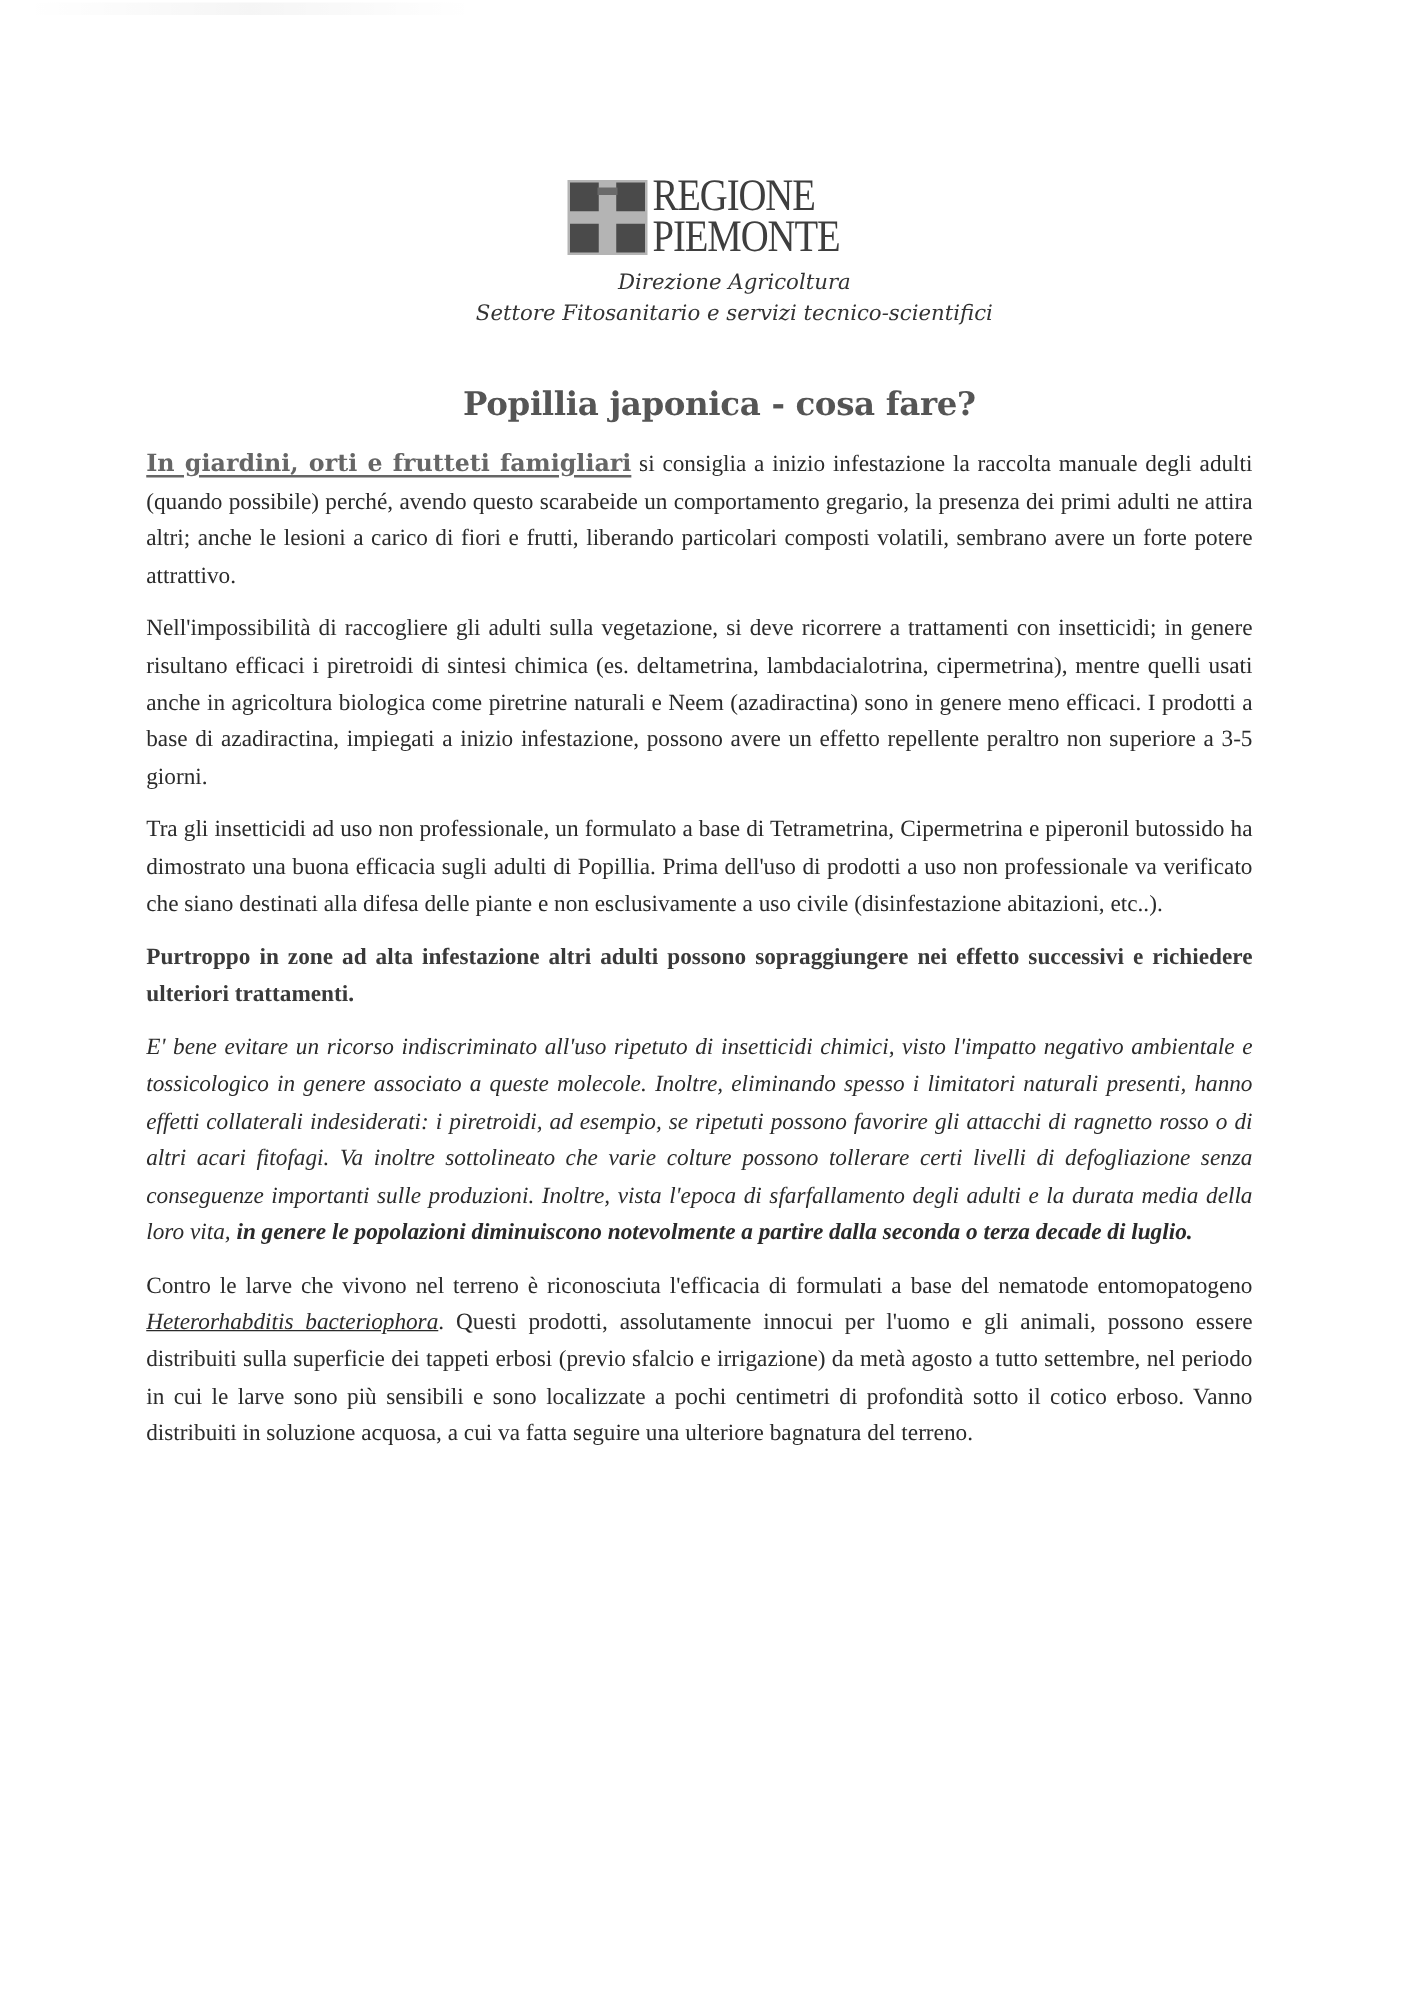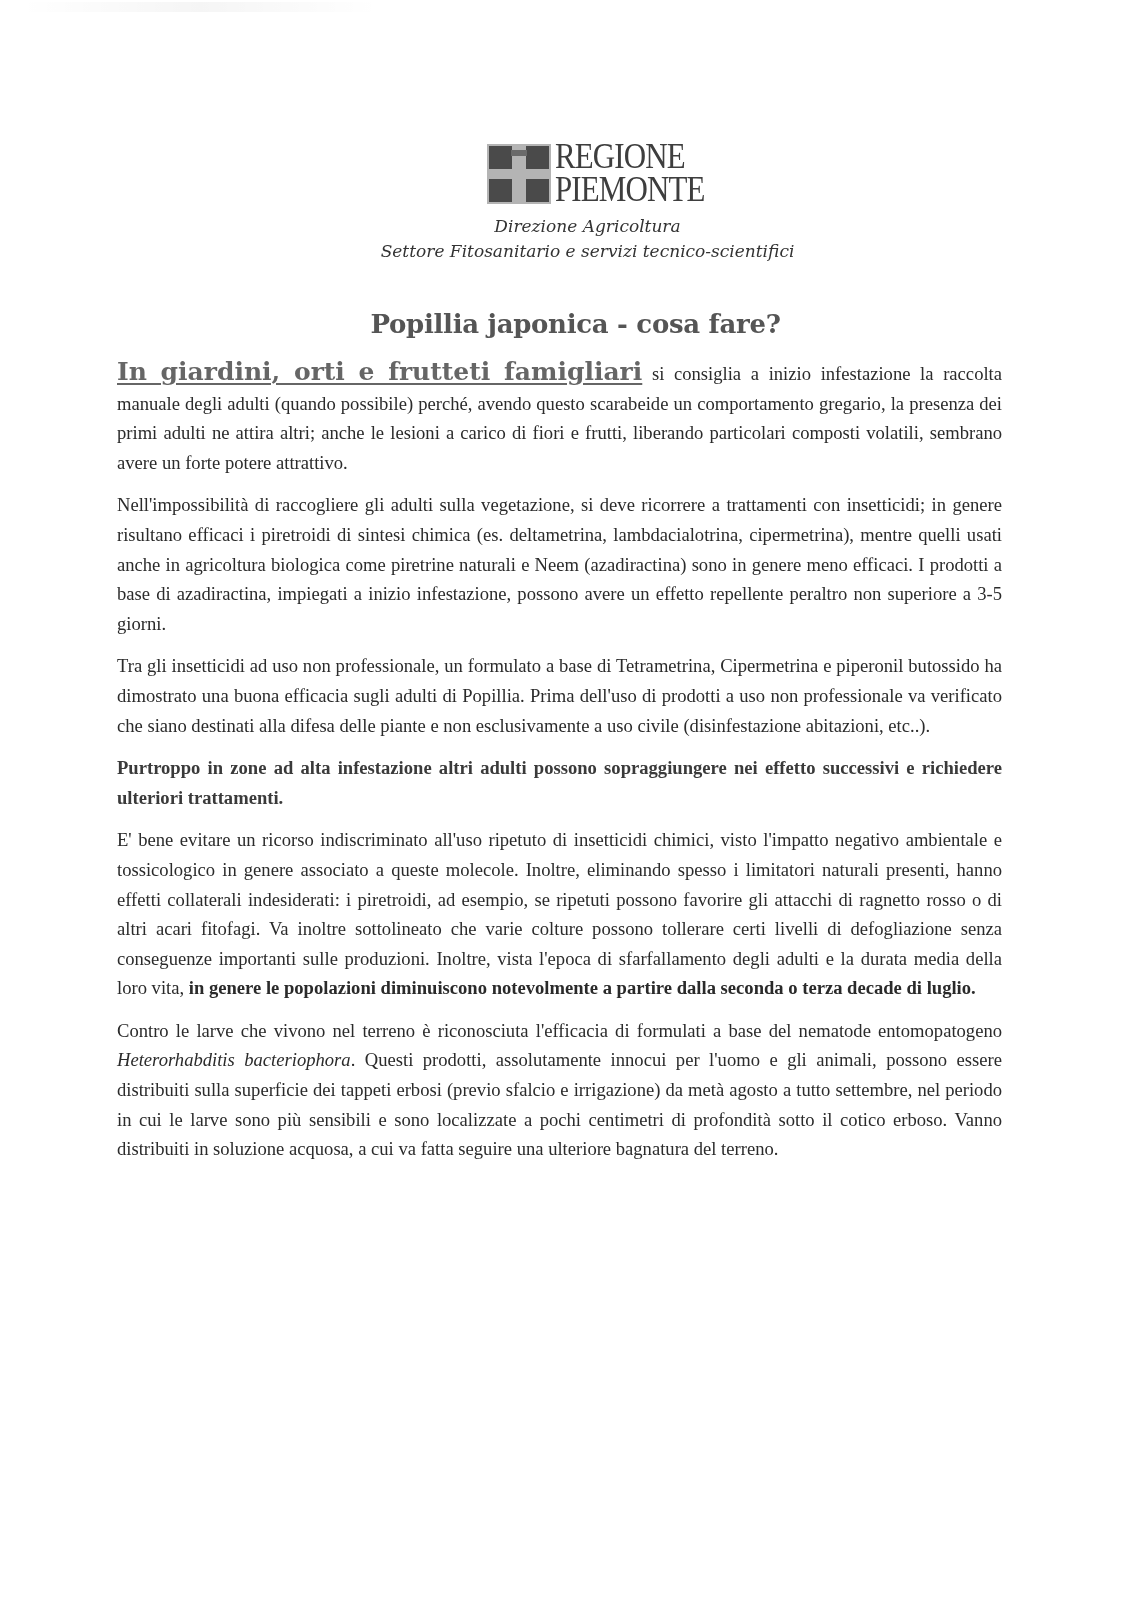--- a/index.html
+++ b/index.html
@@ -30,21 +30,20 @@
       top: 132px;
       width: 1131px;
     }
     .logo-row {
       position: absolute;
       left: 454px;
       top: 8px;
       height: 70px;
       display: flex;
       align-items: flex-start;
-      margin-left: 33px;
     }
     .logo-mark {
       width: 64px;
       height: 60px;
       position: relative;
       background: #b4b4b4;
       margin-top: 4px;
     }
     .logo-mark .sq {
       position: absolute;
@@ -113,33 +112,34 @@
     .body-text p {
       margin: 0 0 13px 0;
     }
     .lead-link {
       font-family: "DejaVu Serif", serif;
       font-weight: bold;
       color: #666666;
       text-decoration: underline;
       text-decoration-thickness: 1.5px;
       text-underline-offset: 3px;
-      font-size: 25px;
+      font-size: 19px;
     }
     .bold-para {
       font-weight: bold;
       color: #3a3a3a;
     }
     .italic-para {
+      font-style: italic;
     }
     .italic-para strong {
       font-weight: bold;
       color: #2a2a2a;
     }
-    em.species { font-style: italic; }
+    em.species { font-style: italic; text-decoration: underline; }
   </style>
 </head>
 <body>
 
 <div class="scan-smudge"></div>
 
 <div class="header">
   <div class="logo-row">
     <div class="logo-mark">
       <div class="sq tl"></div>

